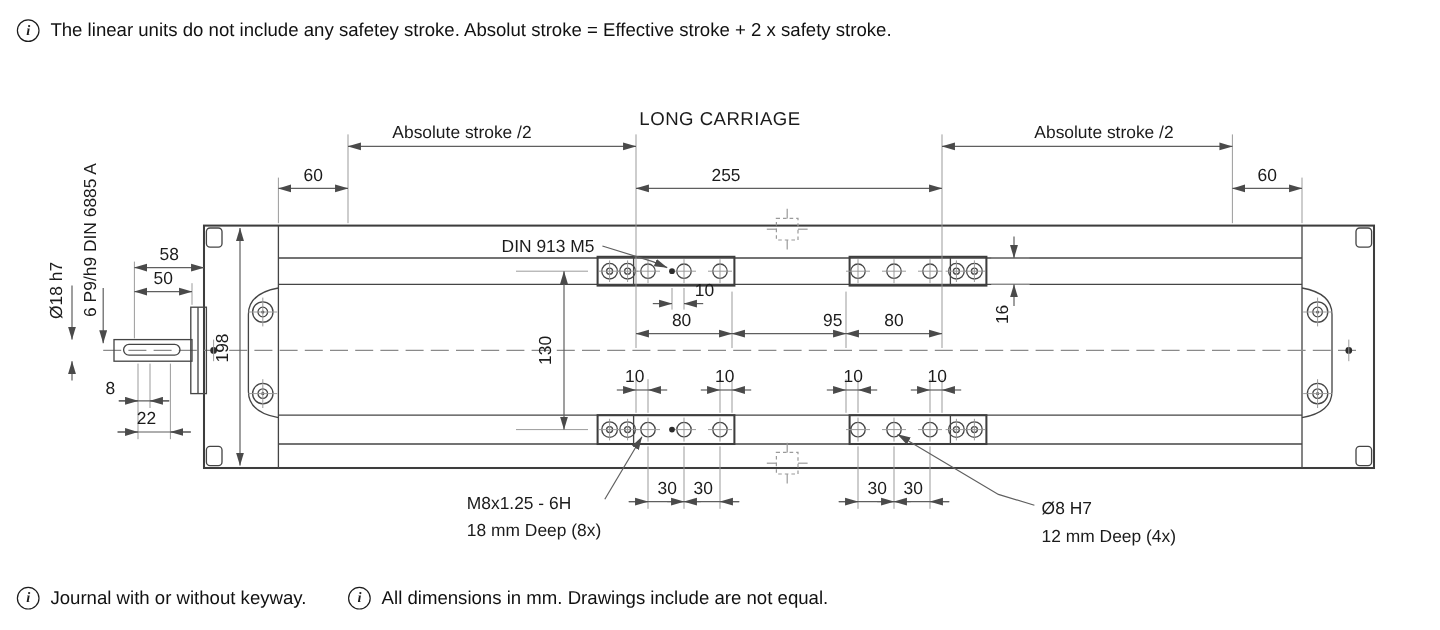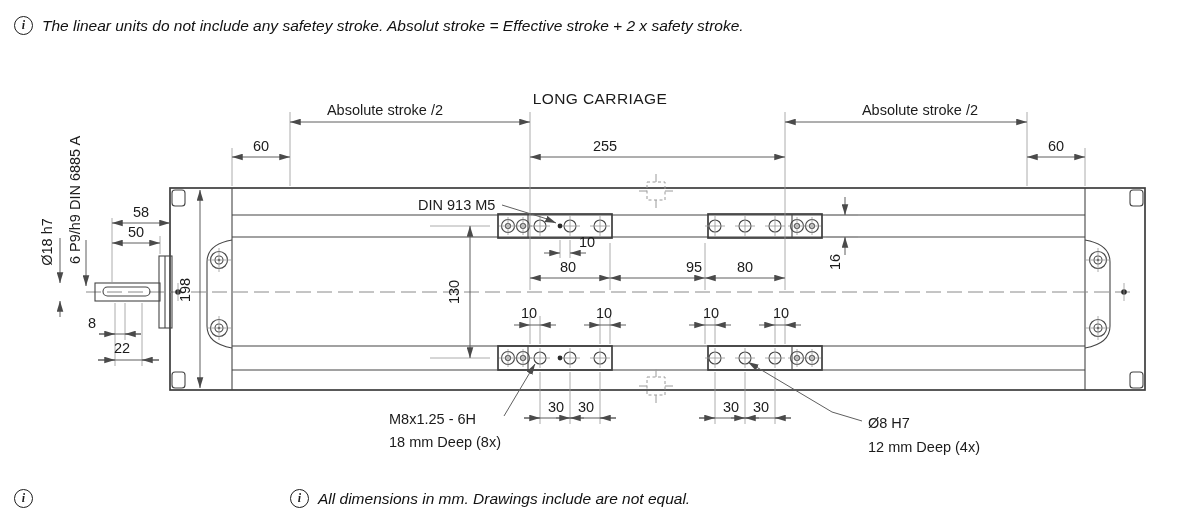--- a/index.html
+++ b/index.html
@@ -10,21 +10,21 @@
   .dt{font-size:14.5px;}
   .dtitle{font-size:15.5px;letter-spacing:.4px;}
   .ol{stroke:#3d3d3d;stroke-width:1.7;fill:none;}
   .ol2{stroke:#454545;stroke-width:1.1;fill:none;}
   .dim{stroke:#5f5f5f;stroke-width:1;fill:none;}
   .ext{stroke:#979797;stroke-width:0.8;fill:none;}
   .cl{stroke:#8a8a8a;stroke-width:1;fill:none;stroke-dasharray:15 6;}
   .reg{stroke:#9a9a9a;stroke-width:1;fill:none;}
   .fillpt{fill:#2c2c2c;stroke:none;}
   .note{position:absolute;display:flex;align-items:flex-start;gap:9px;color:#111;}
-  .note .txt{font-style:italic;font-size:15.5px;line-height:19px;white-space:nowrap;}
+  .note .txt{font-size:15.5px;line-height:19px;white-space:nowrap;}
   .info-icon{flex:0 0 auto;width:17px;height:17px;border:1.6px solid #1c1c1c;border-radius:50%;
              display:inline-flex;align-items:center;justify-content:center;
              font:italic bold 12px "Liberation Serif",serif;color:#1c1c1c;}
   .note-top{left:14px;top:16px;}
   .note-bl{left:14px;top:489px;}
   .note-br{left:290px;top:489px;}
 </style>
 </head>
 <body>
 
@@ -372,19 +372,20 @@
       <text class="dt" x="418" y="210">DIN 913 M5</text>
       <text class="dt" x="389" y="424">M8x1.25 - 6H</text>
       <text class="dt" x="389" y="447">18 mm Deep (8x)</text>
       <text class="dt" x="868" y="428">Ø8 H7</text>
       <text class="dt" x="868" y="452">12 mm Deep (4x)</text>
     </g>
   </svg>
 
   <div class="note note-bl">
     <span class="info-icon">i</span>
+    <span class="txt">Journal with or without keyway.</span>
   </div>
   <div class="note note-br">
     <span class="info-icon">i</span>
     <span class="txt">All dimensions in mm. Drawings include are not equal.</span>
   </div>
 
 </div>
 
 </body></html>

